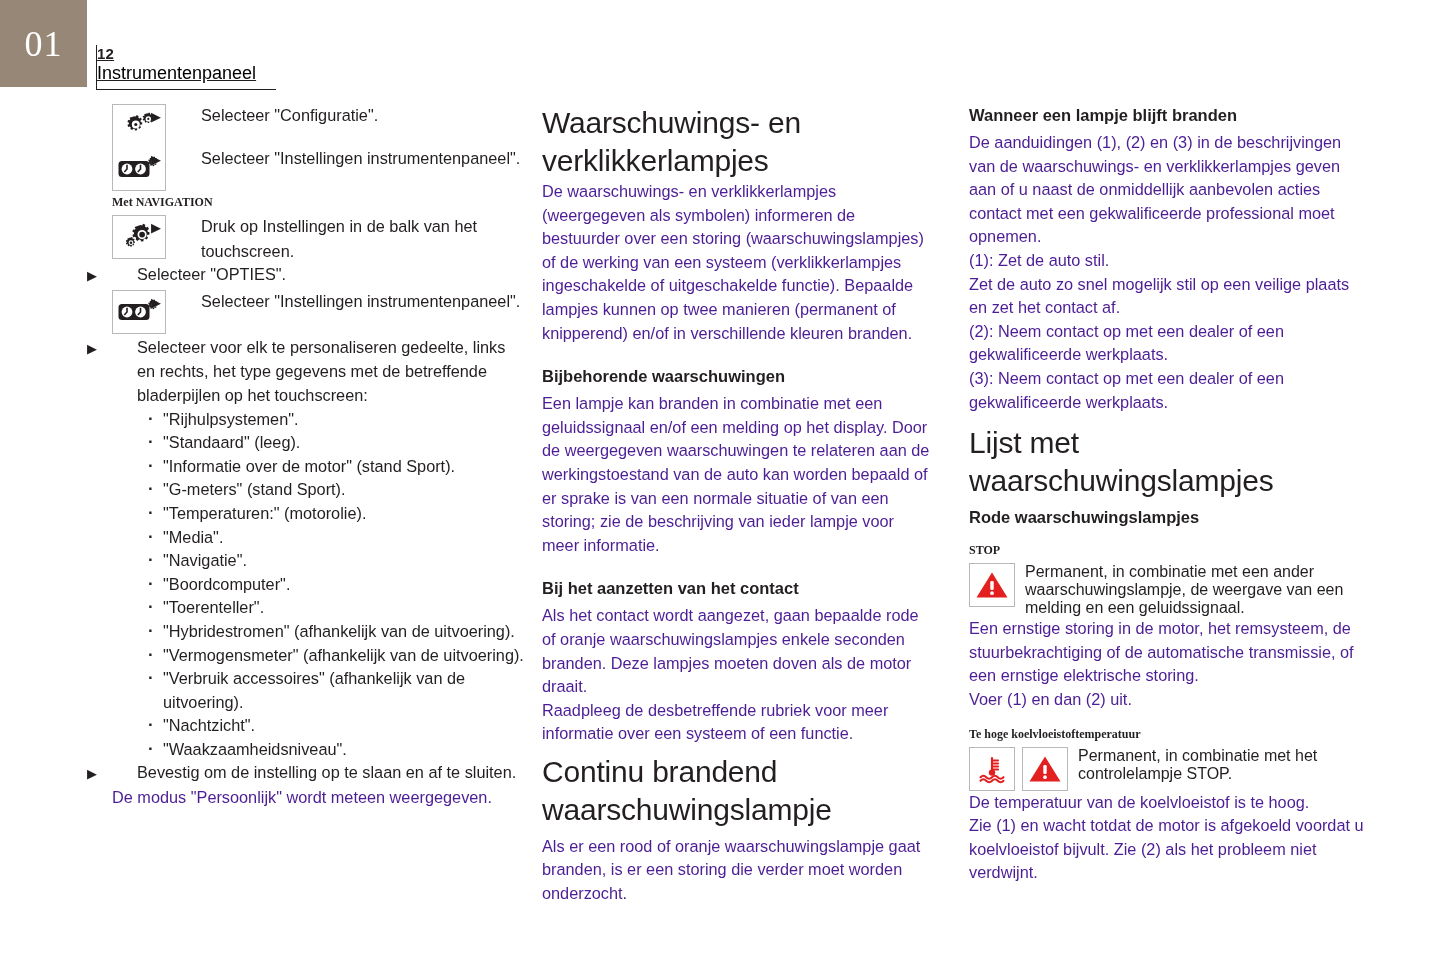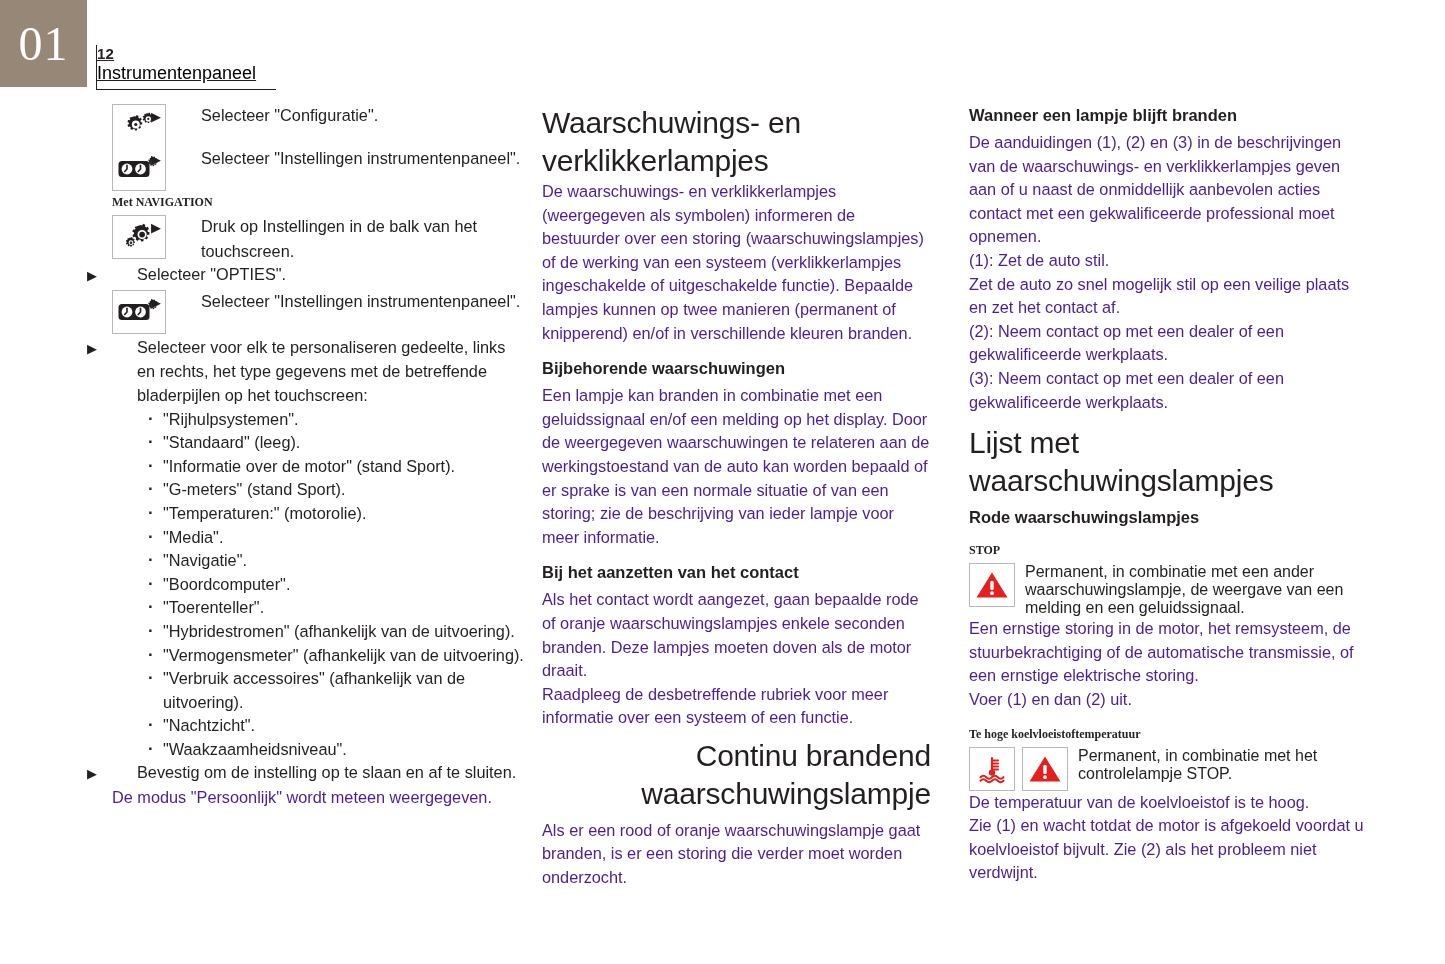--- a/index.html
+++ b/index.html
@@ -16,21 +16,21 @@
   
   .header { position: absolute; left: 0; top: 0; width: 100%; height: 96px; }
   .chapter-badge {
     position: absolute; left: 0; top: 0;
     width: 87px; height: 87px;
     background: #978776;
     display: flex; align-items: center; justify-content: center;
   }
   .chapter-badge span {
     font-family: "Liberation Serif", serif;
-    font-size: 48px;
+    font-size: 36px;
     color: #ffffff;
     line-height: 1;
     letter-spacing: 1px;
   }
   .header-text {
     position: absolute; left: 97px; top: 45px;
     padding-left: 0;
     text-decoration: underline;
   }
   .header-rule {
@@ -62,21 +62,21 @@
     font-weight: 400;
     line-height: 38px;
     letter-spacing: -0.2px;
     color: #231f20;
   }
   h1.title.tight { margin-bottom: 6px; }
   h2.sub {
     font-size: 16.5px;
     font-weight: bold;
     line-height: 22px;
-    margin-top: 12px;
+    margin-top: 20px;
     margin-bottom: 5px;
   }
   h2.sub.first { margin-top: 0; }
   h3.small {
     font-size: 12px;
     font-weight: bold;
     line-height: 22px;
     margin-top: 11px;
     margin-bottom: 2px;
     font-family: Liberation Serif, serif;
@@ -282,21 +282,21 @@
       <h1 class="title">Waarschuwings- en verklikkerlampjes</h1>
       <p class="gap">De waarschuwings- en verklikkerlampjes (weergegeven als symbolen) informeren de bestuurder over een storing (waarschuwingslampjes) of de werking van een systeem (verklikkerlampjes ingeschakelde of uitgeschakelde functie). Bepaalde lampjes kunnen op twee manieren (permanent of knipperend) en/of in verschillende kleuren branden.</p>
 
       <h2 class="sub">Bijbehorende waarschuwingen</h2>
       <p class="gap">Een lampje kan branden in combinatie met een geluidssignaal en/of een melding op het display. Door de weergegeven waarschuwingen te relateren aan de werkingstoestand van de auto kan worden bepaald of er sprake is van een normale situatie of van een storing; zie de beschrijving van ieder lampje voor meer informatie.</p>
 
       <h2 class="sub">Bij het aanzetten van het contact</h2>
       <p>Als het contact wordt aangezet, gaan bepaalde rode of oranje waarschuwingslampjes enkele seconden branden. Deze lampjes moeten doven als de motor draait.</p>
       <p class="gap">Raadpleeg de desbetreffende rubriek voor meer informatie over een systeem of een functie.</p>
 
-      <h1 class="title tight" style="margin-top:2px;text-align:right;">Continu brandend waarschuwingslampje</h1>
+      <h1 class="title tight" style="margin-top:2px;">Continu brandend waarschuwingslampje</h1>
       <p>Als er een rood of oranje waarschuwingslampje gaat branden, is er een storing die verder moet worden onderzocht.</p>
     </div>
 
     <div class="col col3">
       <h2 class="sub first">Wanneer een lampje blijft branden</h2>
       <p><span>De aanduidingen </span><b>(1)</b><span>, </span><b>(2)</b><span> en </span><b>(3)</b><span> in de beschrijvingen van de waarschuwings- en verklikkerlampjes geven aan of u naast de onmiddellijk aanbevolen acties contact met een gekwalificeerde professional moet opnemen.</span></p>
 
       <p><b>(1)</b>: <b>Zet de auto stil</b><span>.</span></p>
       <p>Zet de auto zo snel mogelijk stil op een veilige plaats en zet het contact af.</p>
 

